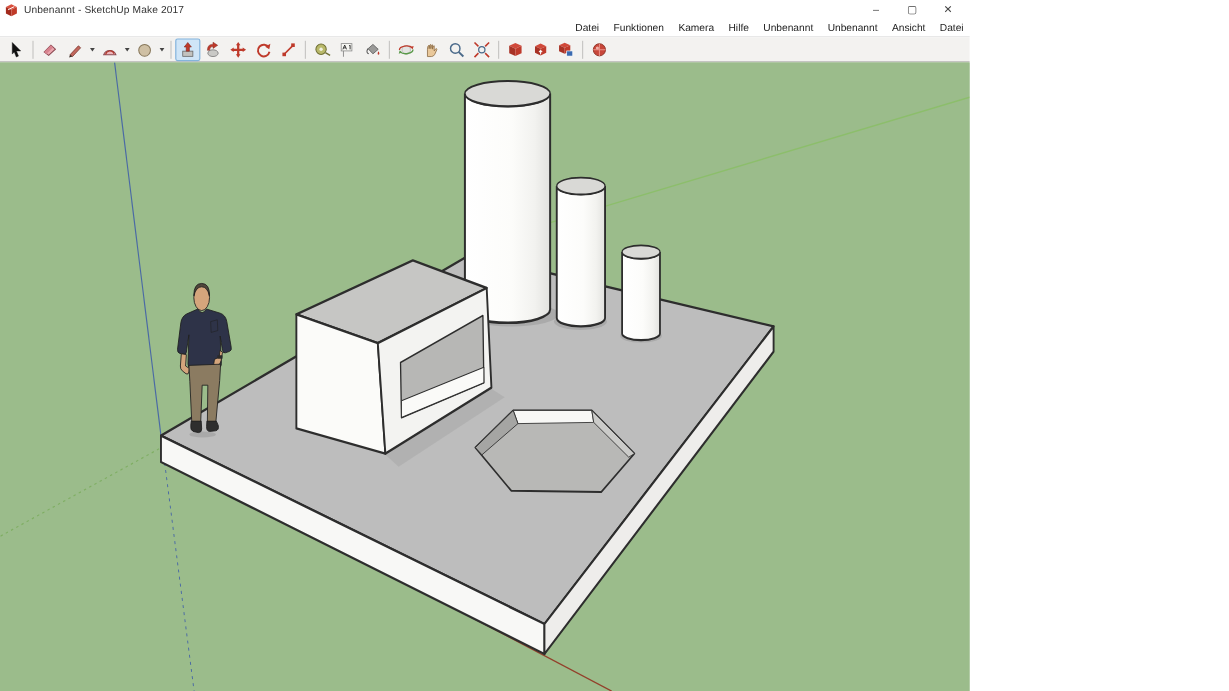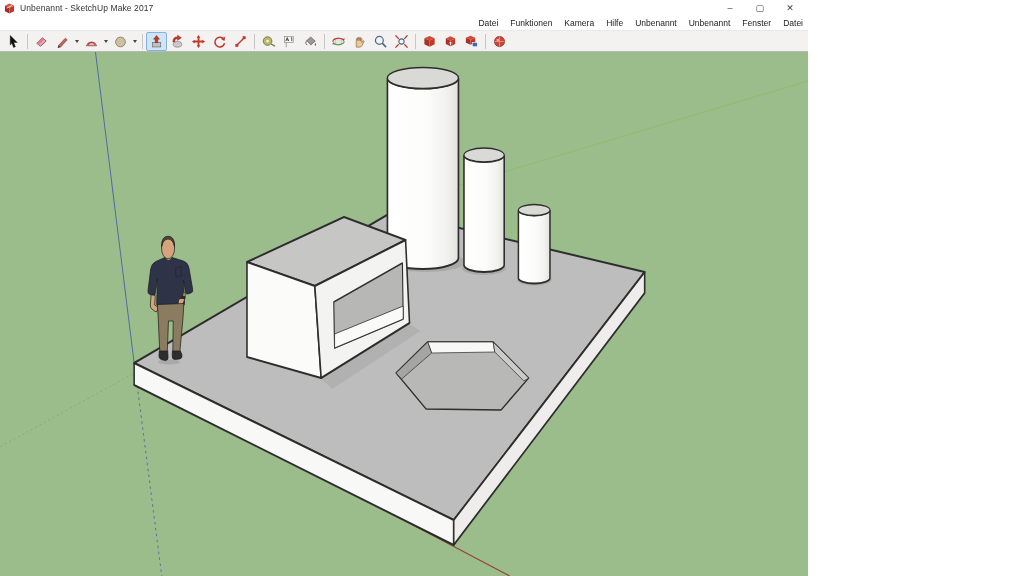--- a/index.html
+++ b/index.html
@@ -51,21 +51,21 @@
     </div>
   </div>
 
   <div class="menubar">
     <span class="menu-item">Datei</span>
     <span class="menu-item">Funktionen</span>
     <span class="menu-item">Kamera</span>
     <span class="menu-item">Hilfe</span>
     <span class="menu-item">Unbenannt</span>
     <span class="menu-item">Unbenannt</span>
-    <span class="menu-item">Fenster</span>
+    <span class="menu-item">Ansicht</span>
     <span class="menu-item">Datei</span>
   </div>
 
   <div class="toolbar">
     <div class="tbtn" title="select">
       <svg viewBox="0 0 16 16">
           <path d="M4.5,1.5 L12,9 L8.2,9 L10,13.6 L8.1,14.4 L6.3,9.9 L4.5,11.8 Z" fill="#111" stroke="#111" stroke-width="0.4"></path>
         </svg>
     </div>
     <div class="tsep"></div>

